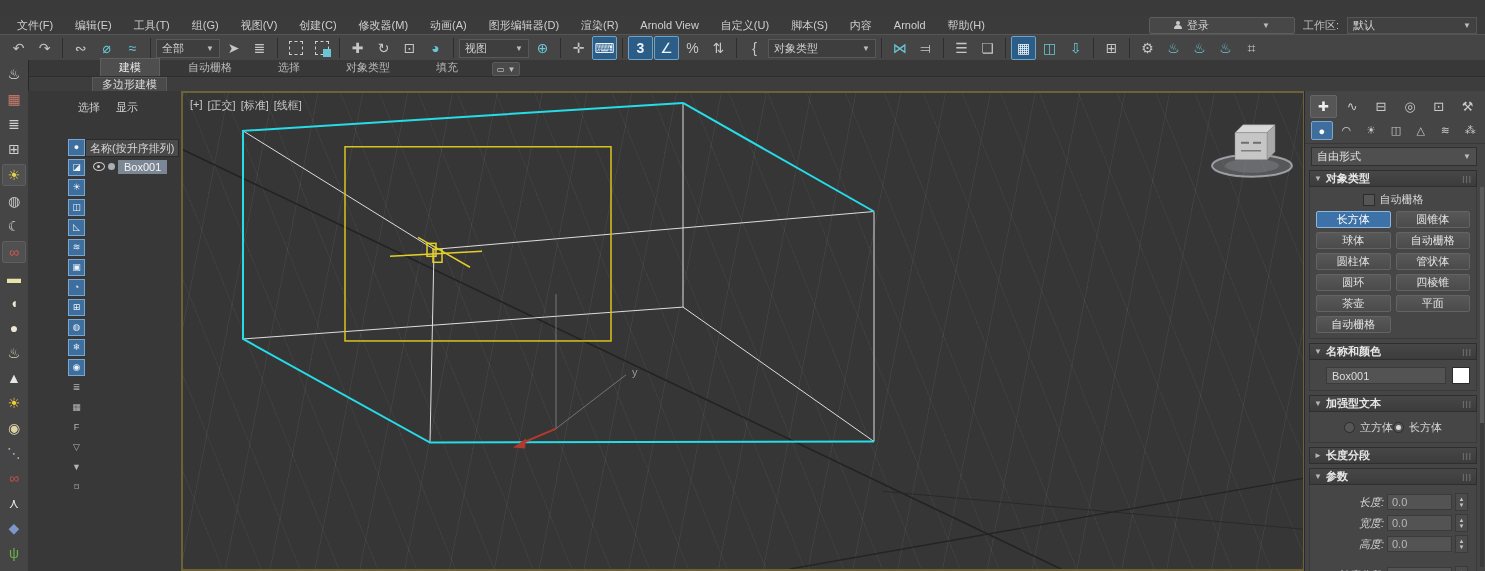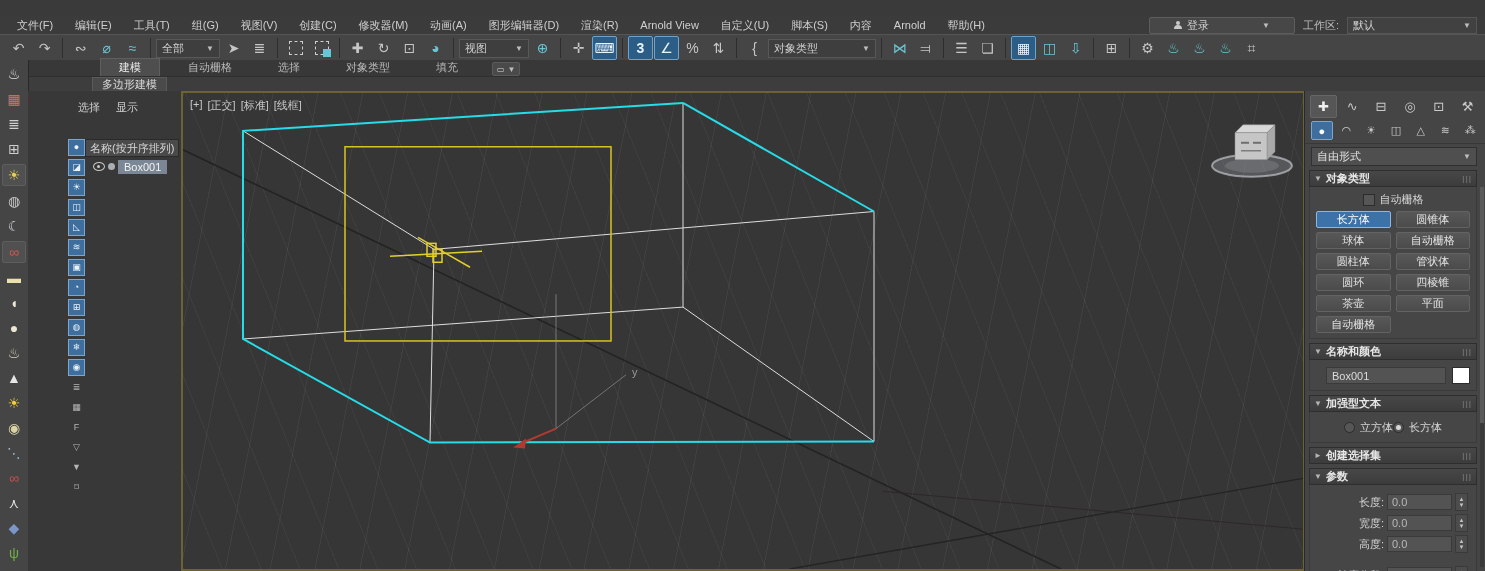--- a/index.html
+++ b/index.html
@@ -107,21 +107,21 @@
   .obtn.active{background:#3d72a8;border-color:#8fb6dd;color:#fff;}
   .ncrow{display:flex;align-items:center;gap:6px;padding:2px 0 1px 10px;}
   .nfield{width:108px;height:15px;background:#535353;border:1px solid #3a3a3a;color:#dcdcdc;
           display:flex;align-items:center;padding:0 5px;}
   .swatch{width:16px;height:15px;background:#fff;border:1px solid #2c2c2c;}
   .cmrow{display:flex;justify-content:center;padding:3px 0 2px;}
   .radio{display:flex;align-items:center;gap:5px;color:#d6d6d6;}
   .rdot{width:9px;height:9px;border-radius:50%;background:#565656;border:1px solid #2c2c2c;position:relative;}
   .rdot.sel:after{content:"";position:absolute;left:2px;top:2px;width:5px;height:5px;border-radius:50%;background:#d8d8d8;}
   .prow{display:flex;align-items:center;justify-content:flex-end;gap:3px;margin:3px 2px;}
-  .plabel{color:#d2d2d2;}
+  .plabel{color:#d2d2d2;font-style:italic;}
   .pfield{width:55px;height:14px;background:#535353;border:1px solid #3a3a3a;color:#b8b8b8;
           display:flex;align-items:center;padding:0 4px;}
   .spin{width:11px;height:16px;display:flex;flex-direction:column;align-items:center;justify-content:center;
         background:#4c4c4c;border:1px solid #3a3a3a;color:#c4c4c4;font-size:6px;line-height:1;}
   .gap8{height:7px;}
   .cpscroll{position:absolute;right:1px;top:96px;bottom:4px;width:4px;background:#3a3a3a;}
   .cpscroll .thumb{position:absolute;top:0;left:0;right:0;height:62%;background:#5a5a5a;}
 </style>
 </head>
 <body>
@@ -442,21 +442,21 @@
             <span class="rdot sel"></span>
             <span>长方体</span>
           </span>
         </div>
       </div>
     </div>
 
     <div class="roll">
       <div class="rhead">
         <span class="rarrow">►</span>
-        <span>创建选择集</span>
+        <span>长度分段</span>
         <span class="rgrip">|||</span>
       </div>
     </div>
 
     <div class="roll">
       <div class="rhead">
         <span class="rarrow">▼</span>
         <span>参数</span>
         <span class="rgrip">|||</span>
       </div>

